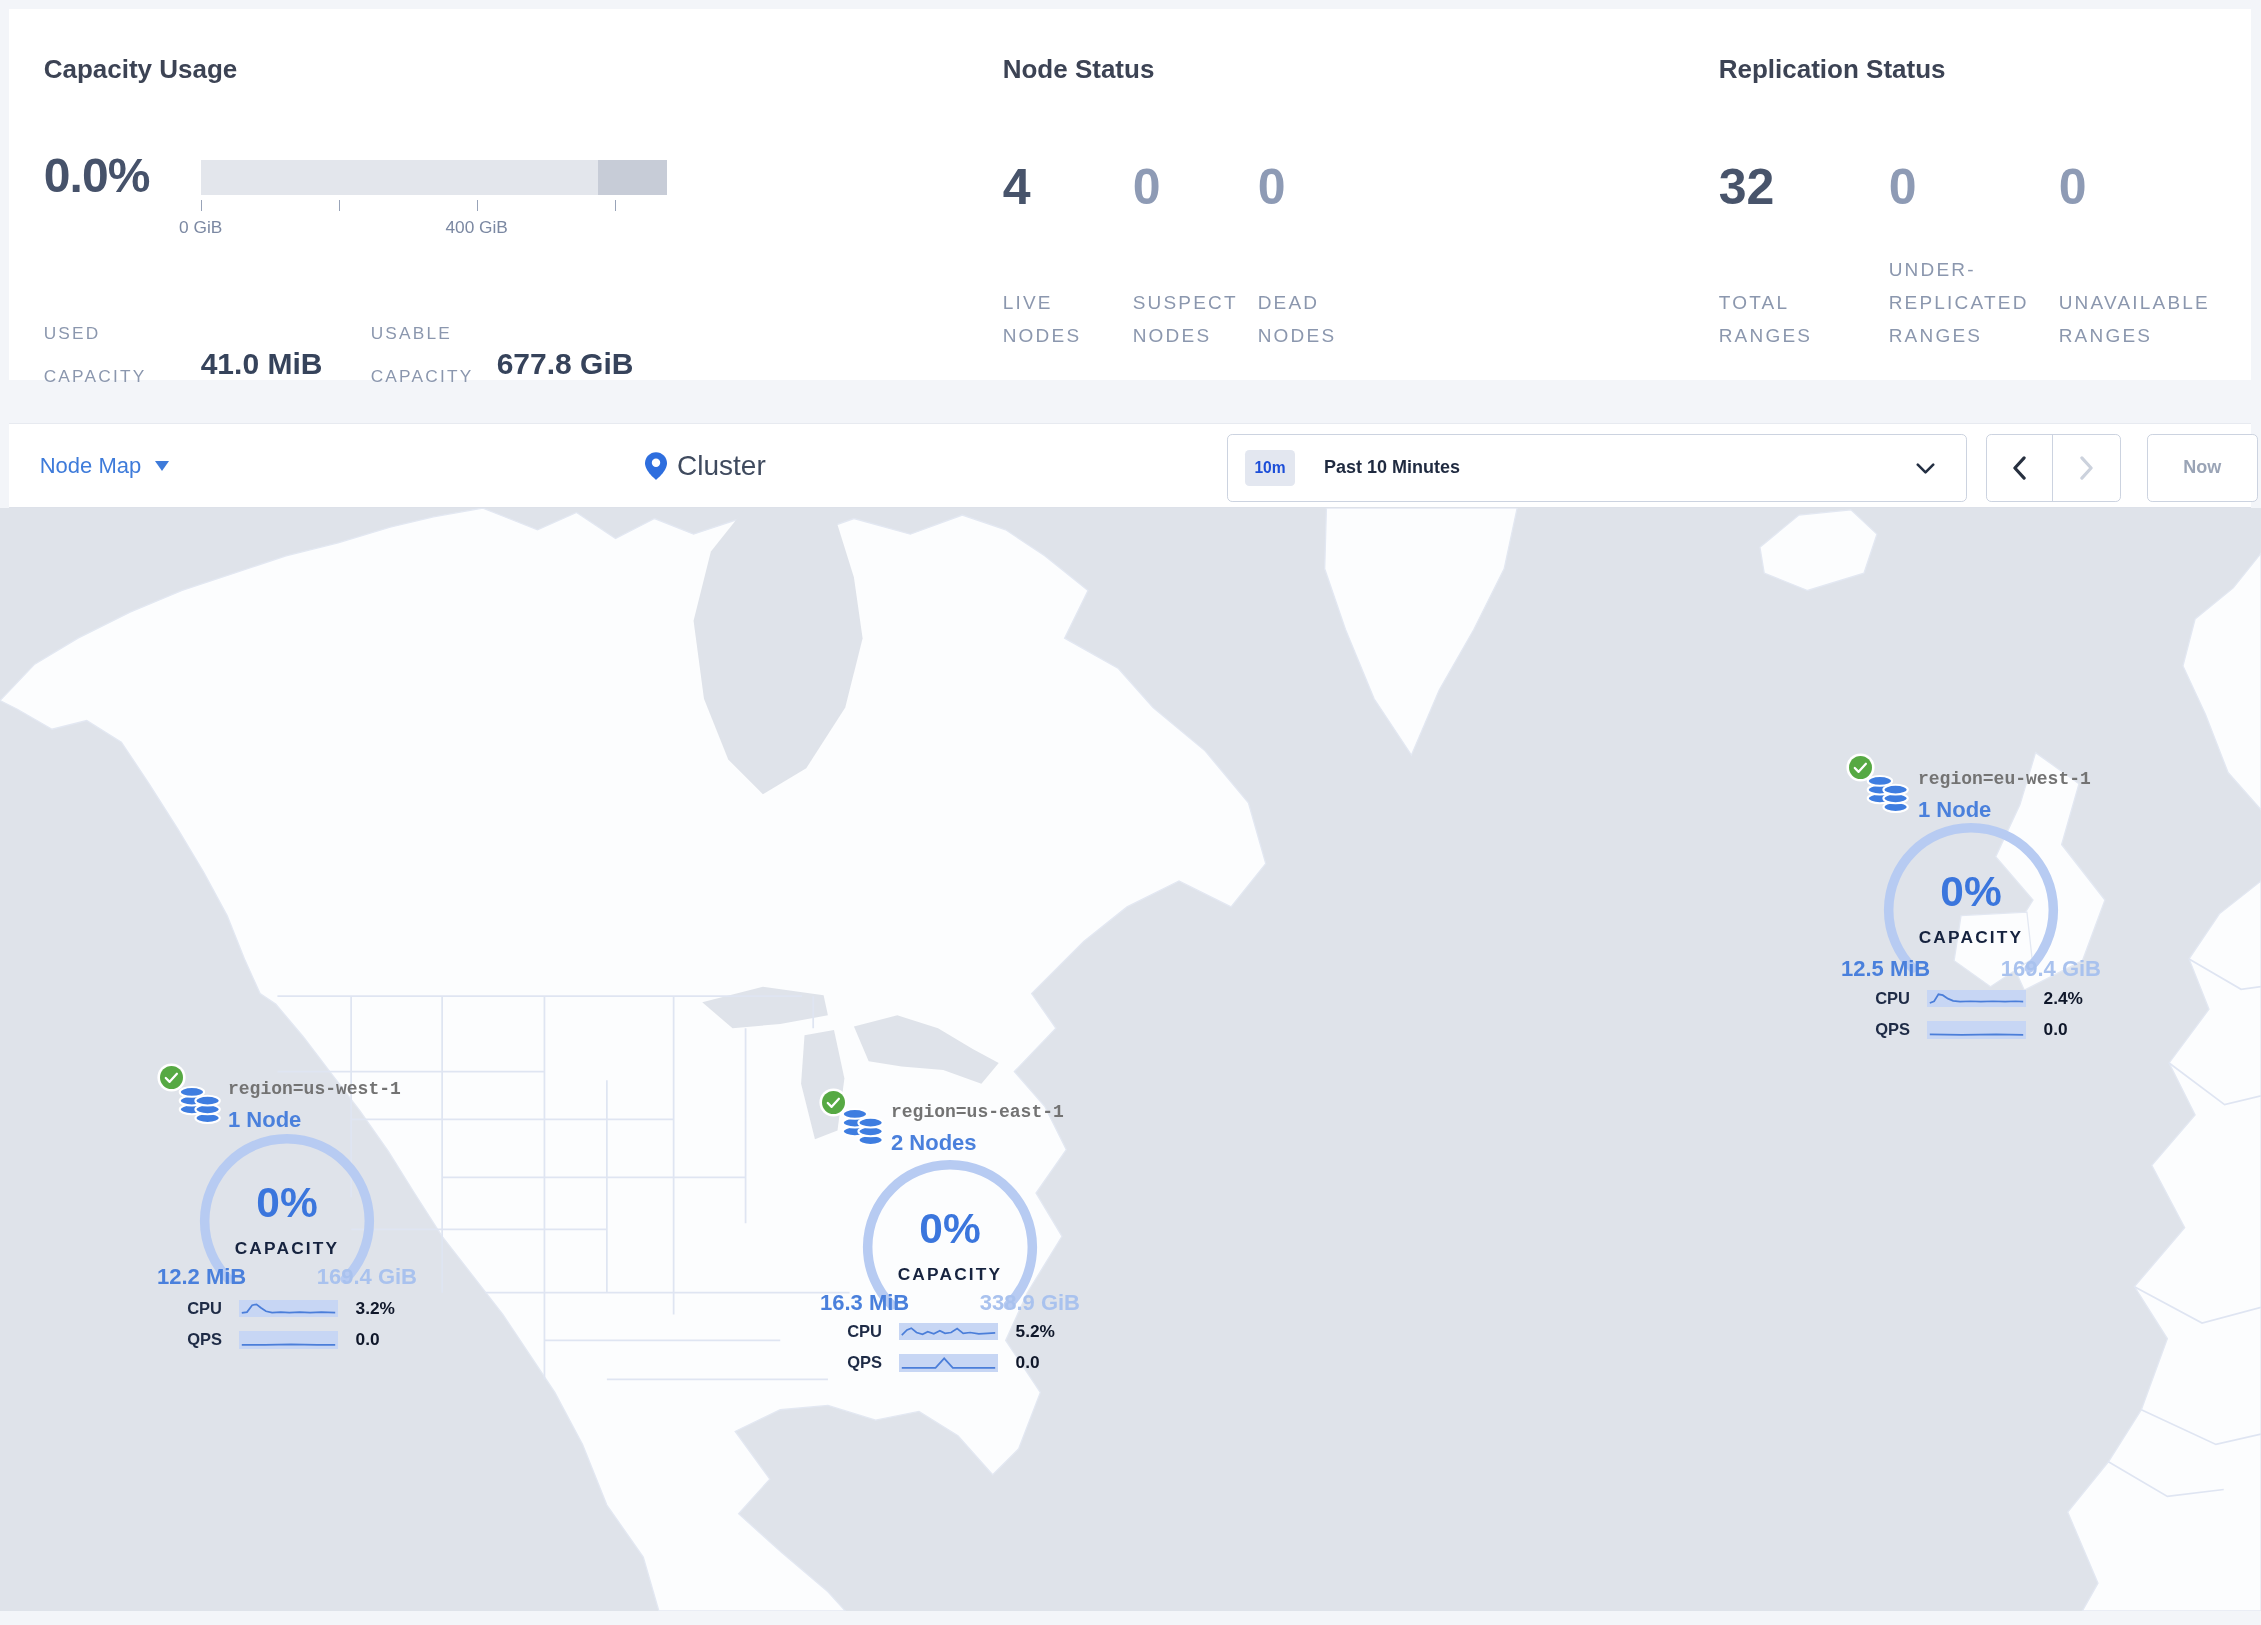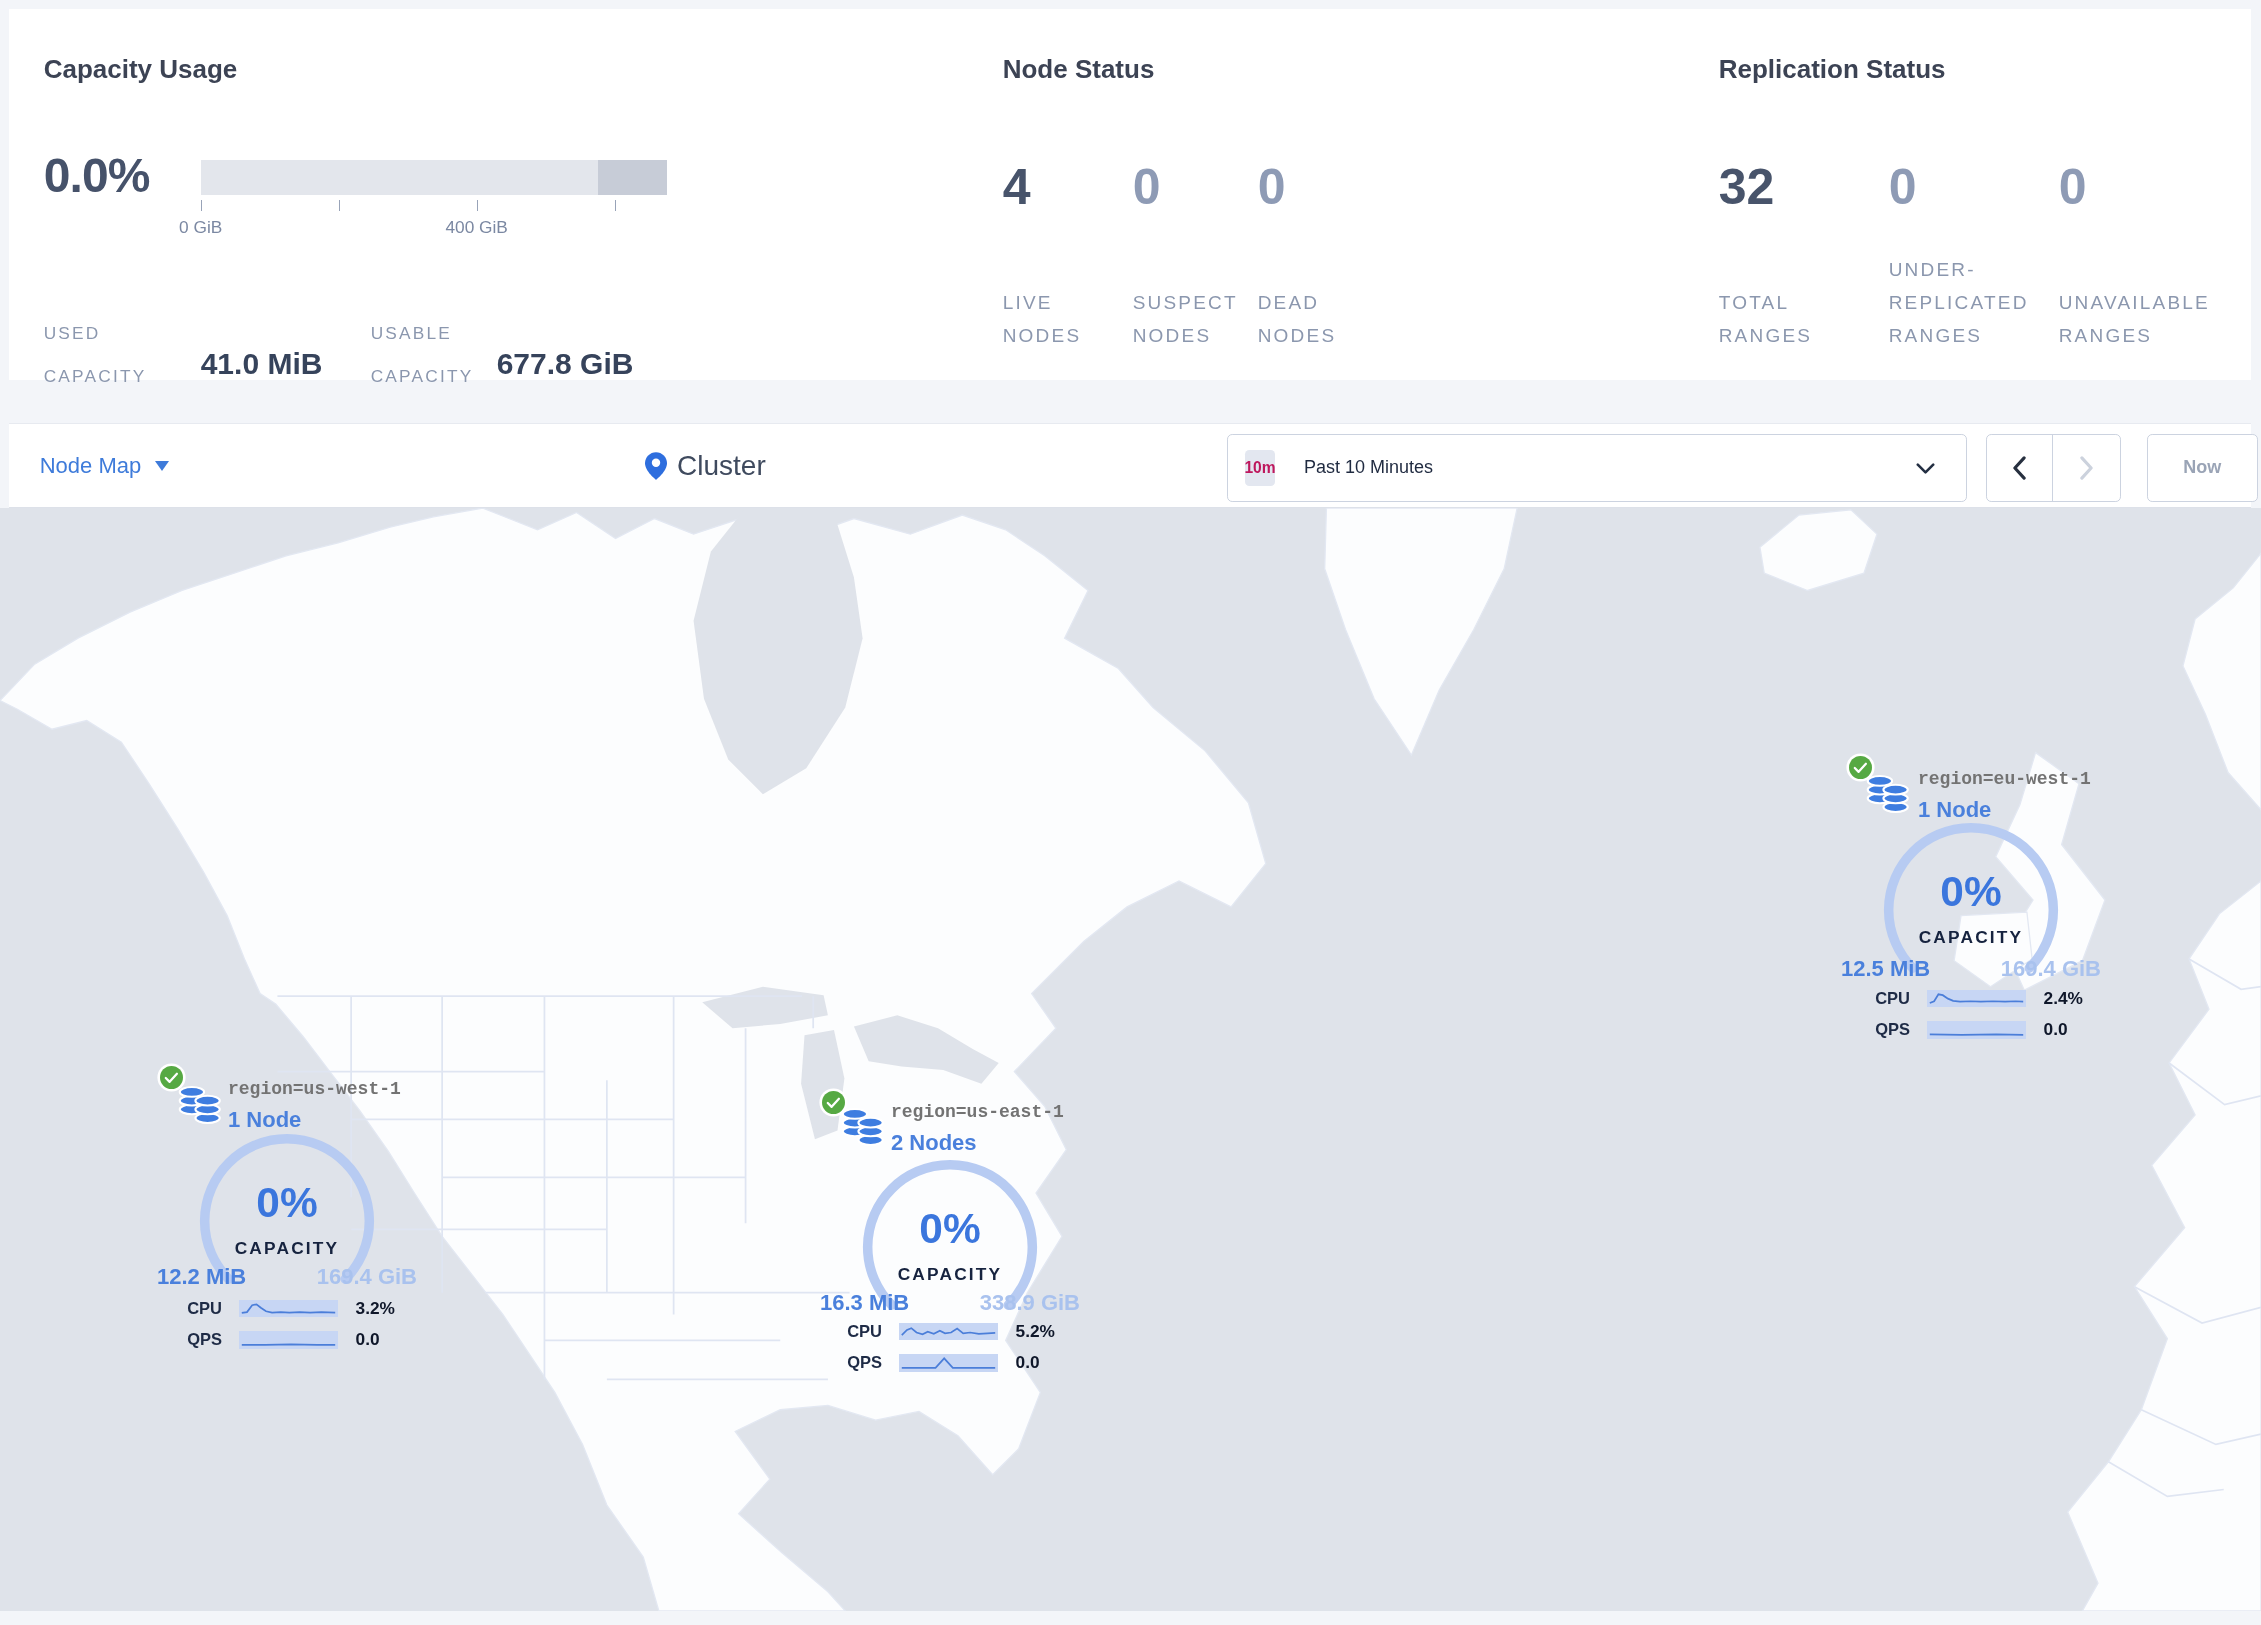--- a/index.html
+++ b/index.html
@@ -37,24 +37,24 @@
     position:absolute; left:8.7px; top:423px; width:2242px; height:85px;
     background:#ffffff; border-top:0.9px solid #e7eaf0; border-bottom:0.9px solid #dde1e9;
   }
   .viewsel { position:absolute; left:31px; top:0; height:83px; display:flex; align-items:center; gap:14px; cursor:pointer; }
   .viewsel-label { font-size:22px; color:#3e7bda; }
   .tri-down { width:0; height:0; border-left:7.8px solid transparent; border-right:7.8px solid transparent; border-top:10.4px solid #3e7bda; }
   .crumb { position:absolute; left:636px; top:0; height:83px; display:flex; align-items:center; gap:10.4px; }
   .crumb-label { font-size:28px; color:#3f4a5e; }
   .tbox { position:absolute; top:9.5px; height:68px; background:#fff; border:1.7px solid #ccd3e0; border-radius:5.2px; }
   .timebox { left:1218px; width:740px; display:flex; align-items:center; }
-  .time-badge { margin-left:17.3px; width:30px; height:36px; background:#e3e7f0; border-radius:4.3px;
+  .time-badge { margin-left:17.3px; width:50px; height:36px; background:#e3e7f0; border-radius:4.3px;
                 display:flex; align-items:center; justify-content:center;
-                font-size:15.6px; font-weight:700; color:#be185d;text-align:right; }
-  .time-label { margin-left:29px; font-size:18px; font-weight:400; color:#1f2a40; }
+                font-size:15.6px; font-weight:700; color:#1d4ed8;text-align:right; }
+  .time-label { margin-left:29px; font-size:18px; font-weight:700; color:#1f2a40; }
   .time-chevron { position:absolute; right:31px; top:28px; }
   .arrowbox { left:1977px; width:135px; display:flex; }
   .arrow-cell { width:50%; height:100%; display:flex; align-items:center; justify-content:center; cursor:pointer; }
   .arrow-cell.prev { border-right:1.7px solid #ccd3e0; }
   .nowbox { left:2138px; width:111px; display:flex; align-items:center; justify-content:center;
             font-size:18px; font-weight:600; color:#9aa4b6; cursor:pointer; }
 
   
   .map-wrap { position:absolute; left:0; top:508px; width:2261px; height:1103px; background:#dfe3ea; }
   .land { fill:#fcfdfe; stroke:#e3e8f2; stroke-width:1.5; }

